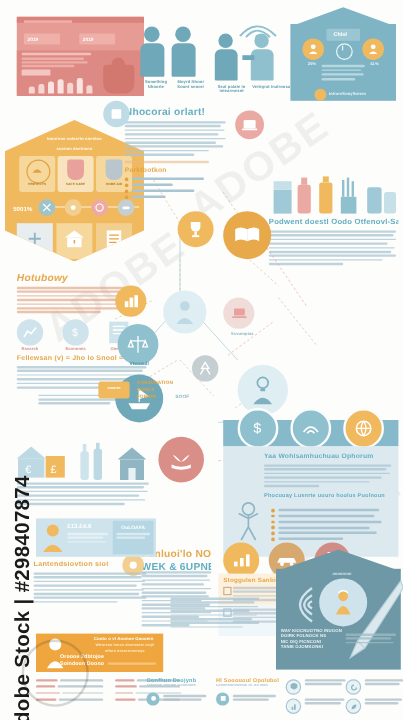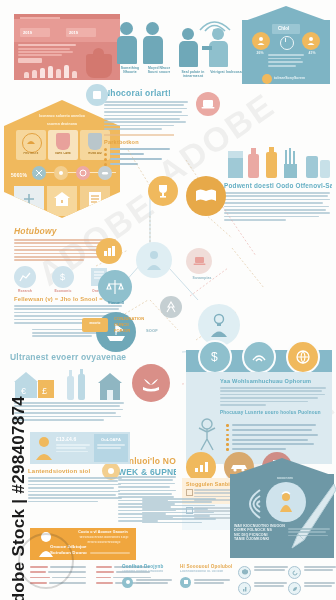--- a/index.html
+++ b/index.html
@@ -358,23 +358,20 @@
         <i style="width:106px"></i>
         <i style="width:88px"></i>
     </div>
     <div class="para" style="margin-top:5px;margin-left:18px;">
       <i style="width:78px"></i>
         <i style="width:72px"></i>
         <i style="width:60px"></i>
     </div>
   </div>
 
-  <div class="col" style="left:10px;top:352px;width:120px;">
-    <div class="hd big" style="color:#7fb6c6;">Ultranest evoerr ovyavenae</div>
-  </div>
   <div class="sec" style="left:12px;top:364px;width:112px;height:40px;">
     <div style="position:absolute;left:0;top:6px;width:44px;height:30px;">
       <svg width="44" height="30" viewBox="0 0 44 30">
           <path d="M2 12 L14 2 L26 12Z" fill="#bcd9e4"></path>
           <rect x="3" y="12" width="22" height="16" fill="#bcd9e4"></rect>
           <rect x="26" y="10" width="16" height="18" fill="#f0b95d"></rect>
           <text x="9" y="24" font-size="9" fill="#fff" font-family="sans-serif">€</text>
           <text x="30" y="24" font-size="9" fill="#fff" font-family="sans-serif">£</text>
         </svg>
     </div>

